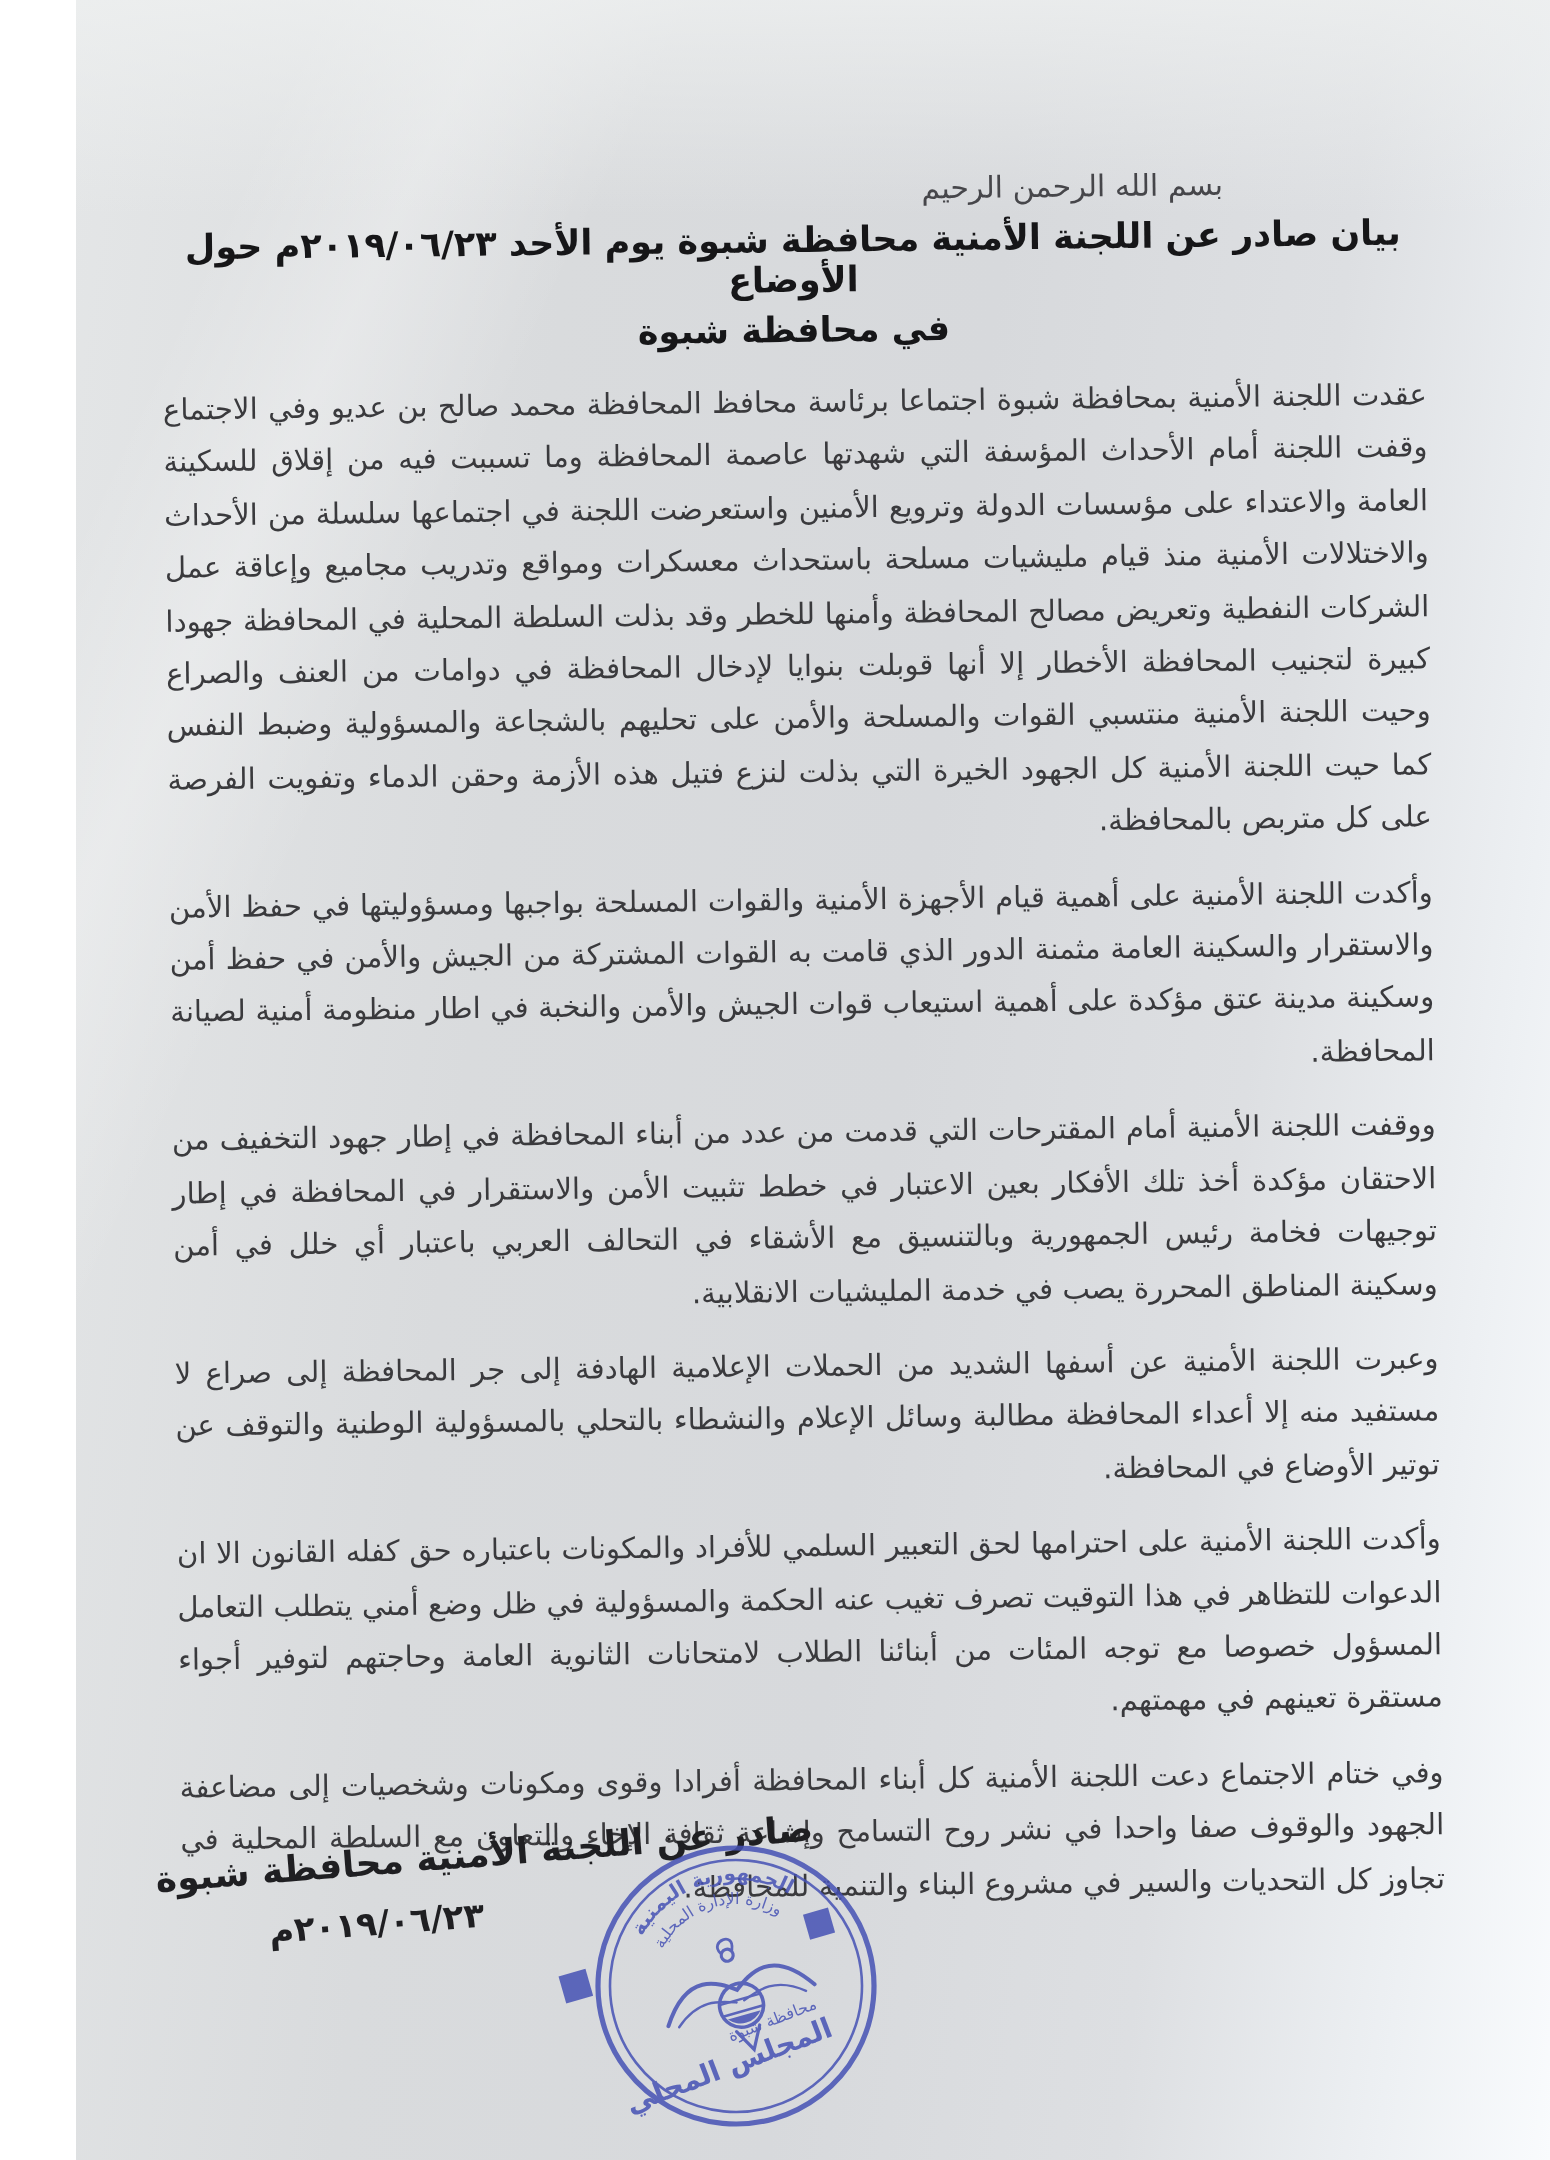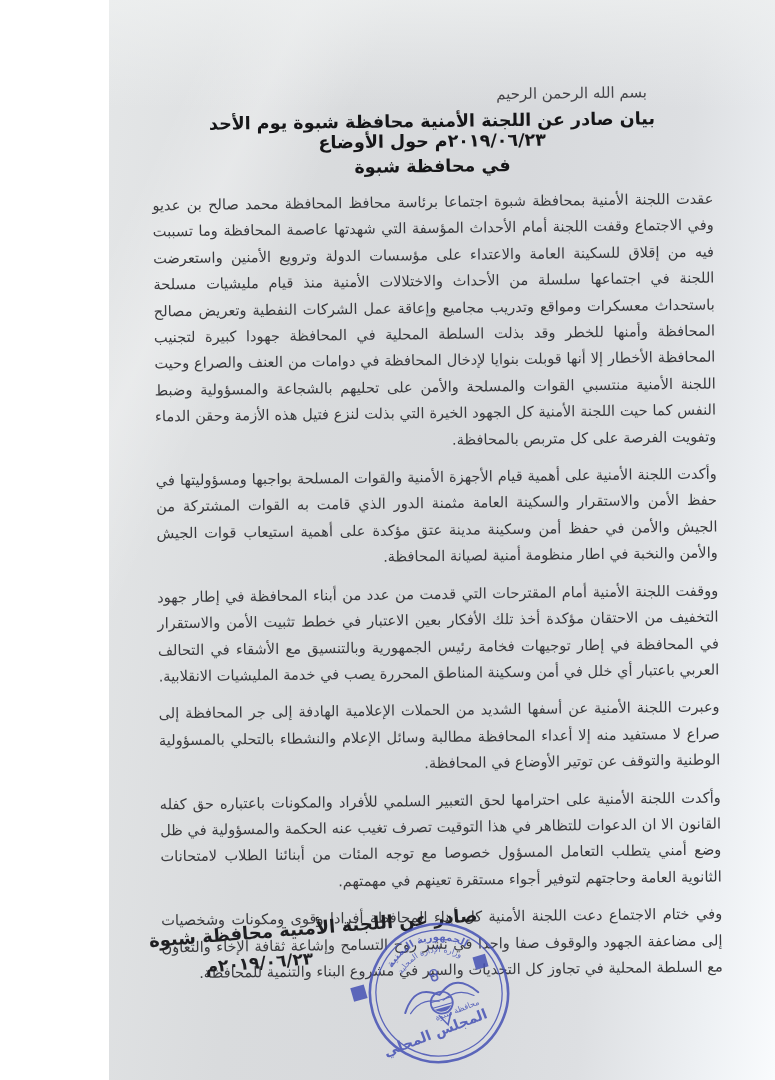--- a/index.html
+++ b/index.html
@@ -1,20 +1,20 @@
 <!DOCTYPE html>
 <html dir="rtl" lang="ar"><head>
 <meta charset="utf-8">
 <style>
   * { margin:0; padding:0; box-sizing:border-box; }
   html,body { width:775px; height:1080px; }
   body { font-family:"DejaVu Sans", sans-serif; }
 
   .page{
-    position:relative; width:666px; height:1080px; overflow:hidden;
+    position:relative; width:737px; height:1080px; overflow:hidden;
     background:linear-gradient(97deg,#e4e6e7 0%, #d9dbdd 30%, #d7d9dc 55%, #dddfe2 75%, #edf0f3 90%, #f9fbfd 100%);
   }
   .page::before{
     content:""; position:absolute; inset:0; pointer-events:none;
     background:
       linear-gradient(180deg, rgba(238,240,240,.8) 0%, rgba(238,240,240,0) 10%),
       linear-gradient(115deg, rgba(255,255,255,0) 10%, rgba(255,255,255,.28) 17%, rgba(255,255,255,0) 25%);
   }
 
   .content{

